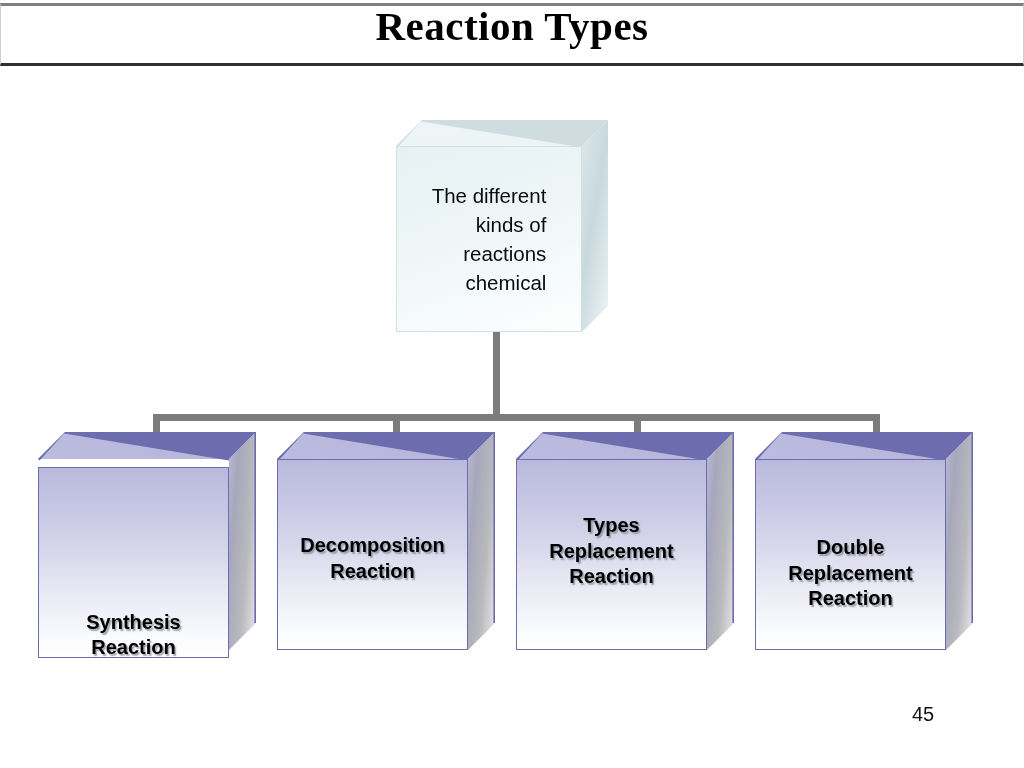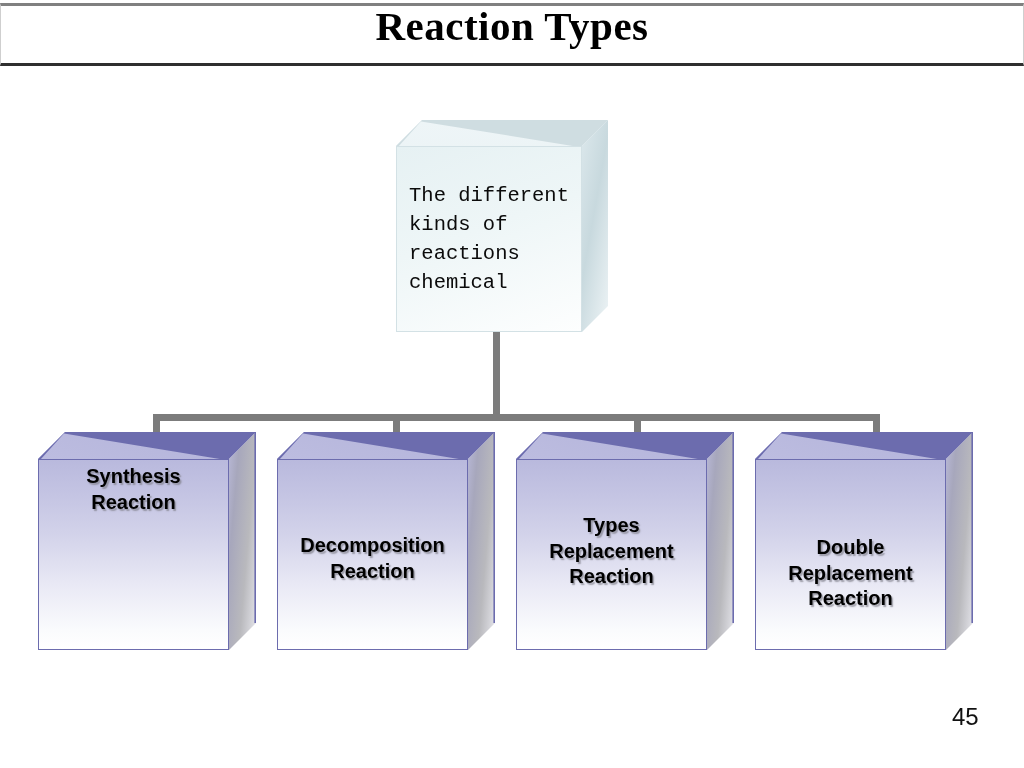--- a/index.html
+++ b/index.html
@@ -95,26 +95,26 @@
   .box-top-node .face-front {
     left: 0; top: 26px; width: 186px; height: 186px;
     box-sizing: border-box;
     background: linear-gradient(160deg, #e6f1f3 0%, #eef6f7 45%, #fdfefe 100%);
     border: 1px solid #d3e1e5;
     display: flex;
     align-items: center;
     justify-content: center;
   }
   .box-top-label {
-    font-family: Liberation Mono, monospace;
+    font-family: Liberation Sans, sans-serif;
     font-size: 20.5px;
     font-weight: normal;
     color: #0b0b0b;
     line-height: 1.42;
-    text-align: left;
+    text-align: right;
     padding: 0 8px;
   }
 
   
   .box-child { top: 432px; width: 218px; height: 218px; }
   .box-child .face-top {
     left: 0; top: 0; width: 218px; height: 218px;
     clip-path: polygon(0px 27px, 27px 0px, 218px 0px, 191px 27px);
     background: linear-gradient(200deg, #b3b3da 0%, #c3c3e4 60%, #cfcfea 100%);
   }
@@ -153,33 +153,33 @@
     text-align: center;
     padding: 0 6px;
     text-shadow: 1.6px 1.6px 1.4px rgba(130,130,140,0.75);
   }
   .box-child-1 { left: 38px;  }
   .box-child-2 { left: 277px; border-radius: 13px; }
   .box-child-3 { left: 516px; }
   .box-child-4 { left: 755px; }
 
   
-  .box-child-1 .face-front { align-items: flex-start; }
+  .box-child-1 .face-front { align-items: flex-end; margin-top: 8px; }
   .box-child-1 .box-child-label { transform: translateY(4px); }
   .box-child-2 .box-child-label { transform: translateY(4px); }
   .box-child-3 .box-child-label { transform: translateY(-3px); }
   .box-child-4 .box-child-label { transform: translateY(-3px); margin-top: 44px; }
 
   
   .page-number {
     position: absolute;
-    left: 952px;
+    left: 912px;
     top: 703px;
     font-family: "Liberation Sans", sans-serif;
-    font-size: 24px;
+    font-size: 20px;
     color: #111111;
     text-align: center;
   }
 </style>
 </head>
 <body>
 
 <div class="canvas">
 
   <div class="title-bar">

